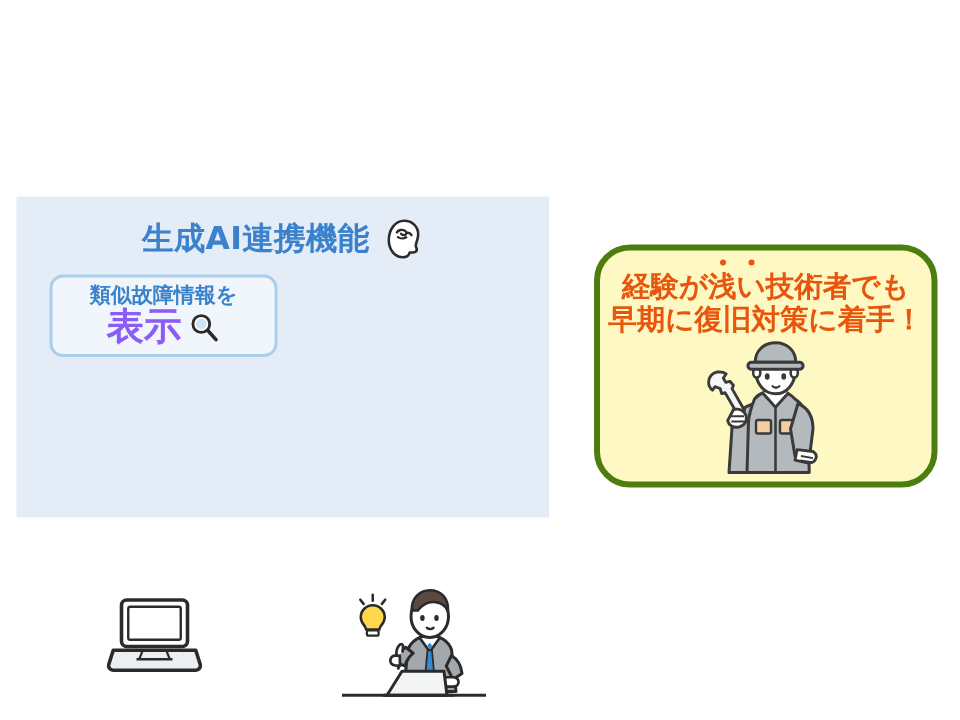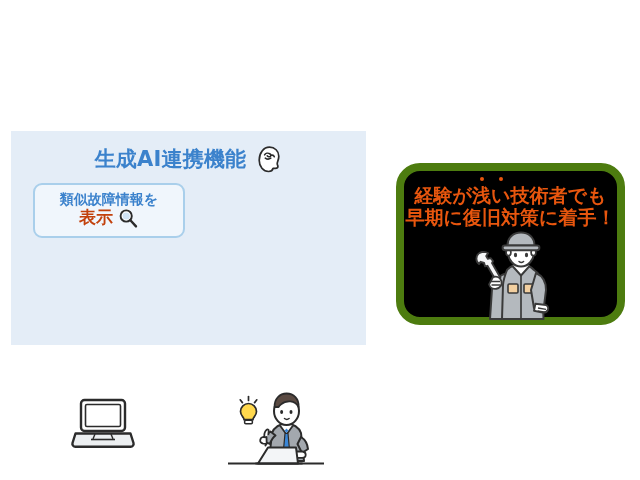--- a/index.html
+++ b/index.html
@@ -69,23 +69,23 @@
     white-space: nowrap;
   }
   .feature-line-2 {
     display: flex;
     align-items: center;
     justify-content: center;
     gap: 4px;
     margin-top: 1px;
   }
   .feature-line-2-text {
-    font-size: 17px;
-    font-weight: bold;
-    color: #c2410c;
+    font-size: 25px;
+    font-weight: bold;
+    color: #8b5cf6;
     line-height: 1.05;
     white-space: nowrap;
   }
 
   #laptop-illustration {
     position: absolute;
     left: 58px;
     top: 265px;
   }
   #engineer-illustration {
@@ -95,22 +95,22 @@
   }
 
   
   #orange-panel {
     position: absolute;
     left: 396px;
     top: 163px;
     width: 229px;
     height: 162px;
     box-sizing: border-box;
-    background: #000000;
-    border: 8px solid #4d7c0f;
+    background: #fef9c3;
+    border: 4px solid #4d7c0f;
     border-radius: 24px;
   }
   #orange-text-block {
     position: absolute;
     left: 0;
     top: 13px;
     width: 100%;
     text-align: center;
   }
   .orange-line {

